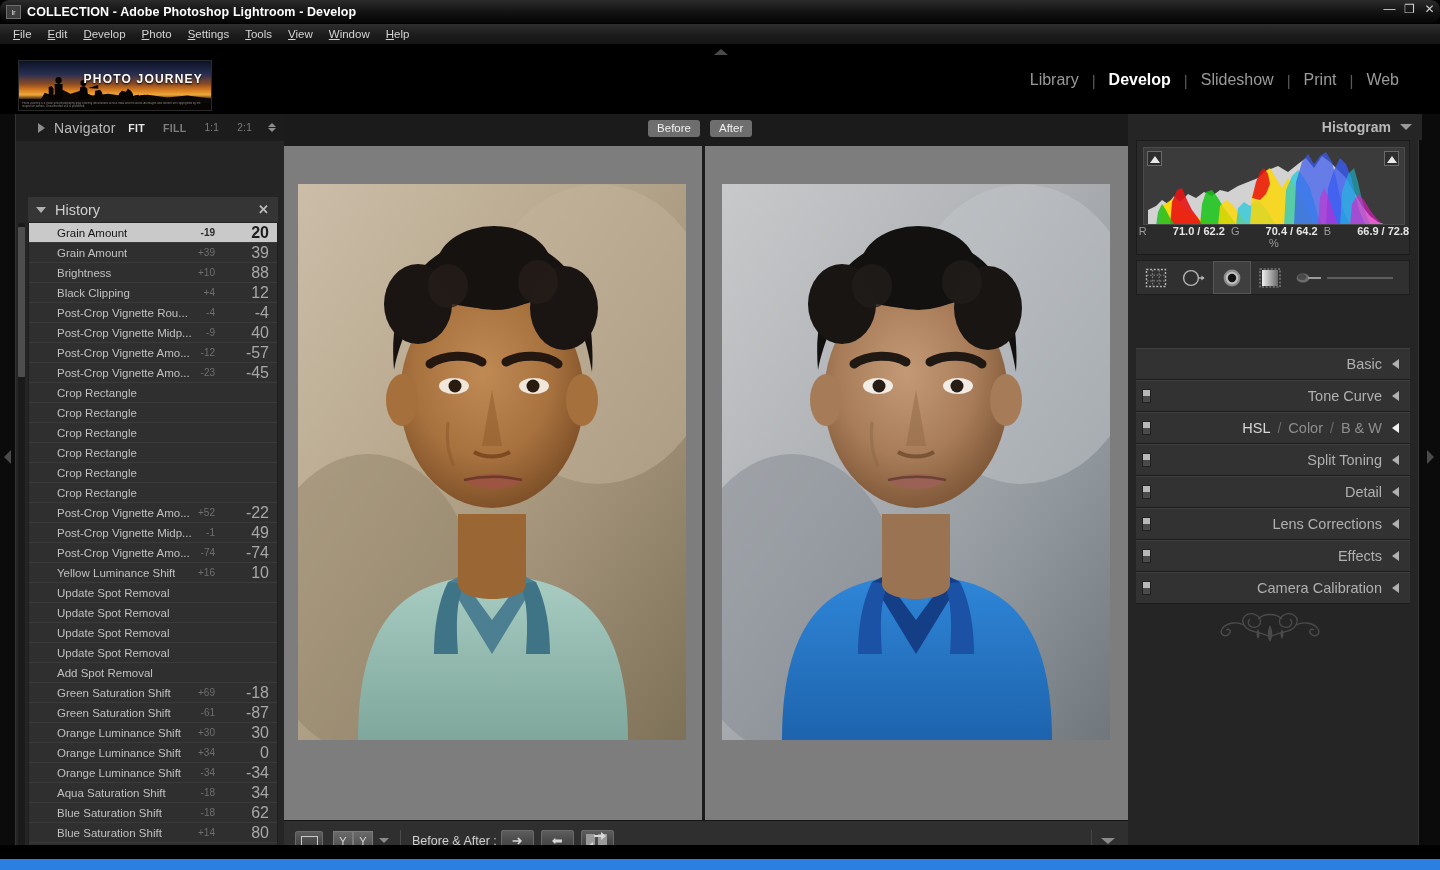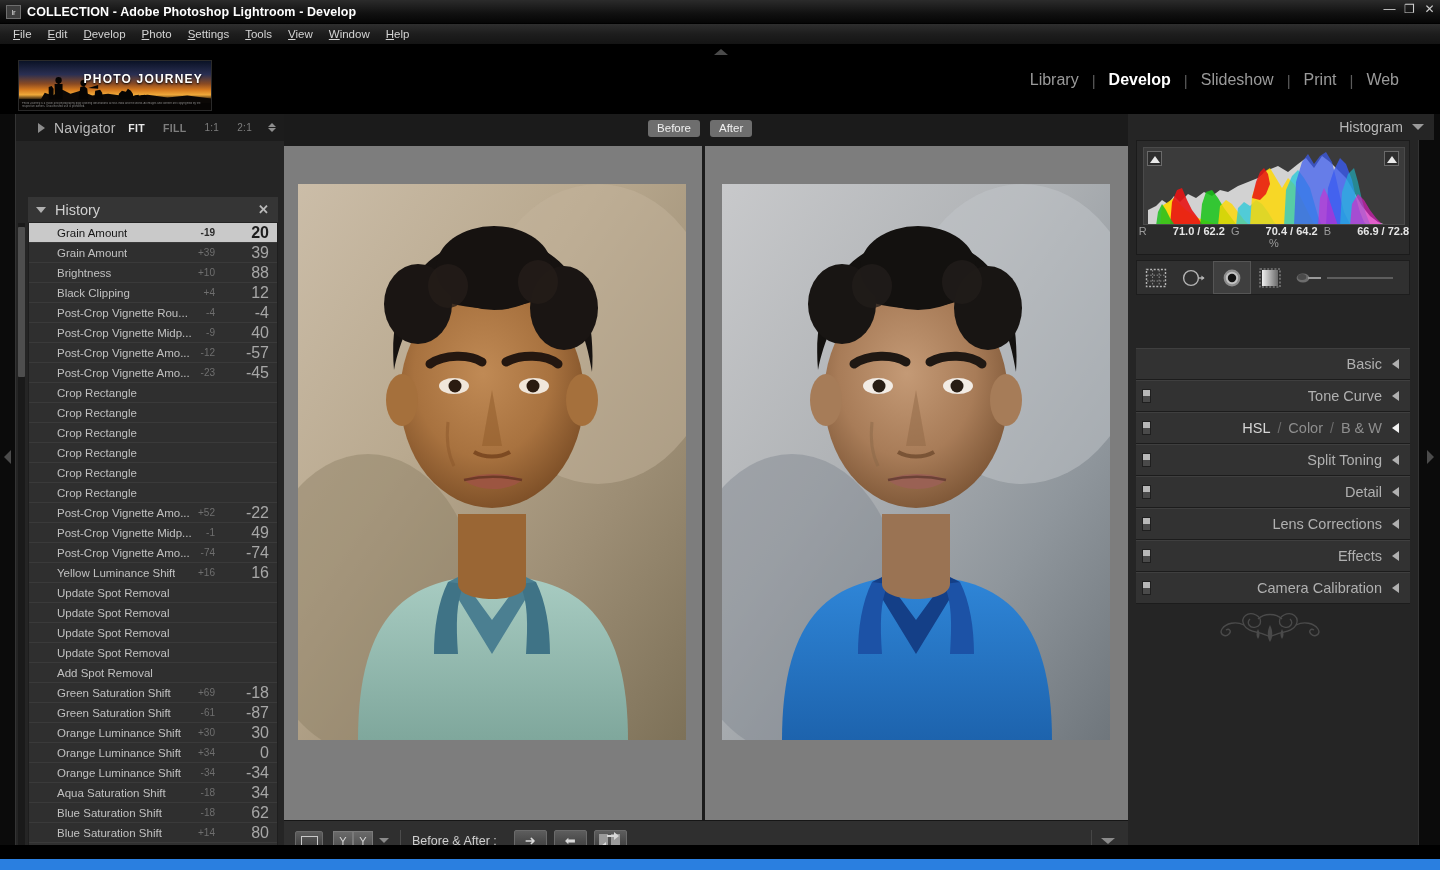--- a/index.html
+++ b/index.html
@@ -2,21 +2,21 @@
 <html><head>
 <meta charset="utf-8">
 <style>
   * { box-sizing: border-box; margin:0; padding:0; }
   html,body { width:1440px; height:870px; overflow:hidden; background:#000; }
   body { font-family:"Liberation Sans", sans-serif; -webkit-font-smoothing:antialiased; }
 
   
   .titlebar{position:absolute;left:0;top:0;width:1440px;height:24px;
     background:linear-gradient(180deg,#2b2b2b 0%,#101010 60%,#050505 100%);
-    display:flex;align-items:center;border-bottom:1px solid #000;}
+    display:flex;align-items:center;border-bottom:1px solid #000;border-radius:9px;}
   .lr-icon{width:15px;height:14px;margin-left:6px;margin-right:6px;border:1px solid #6e6e6e;
     background:#3e3e3e;color:#d8d8d8;font-size:8px;line-height:13px;text-align:center;letter-spacing:-.5px;}
   .title-text{color:#ffffff;font-size:12.5px;font-weight:bold;letter-spacing:.1px;}
   .win-btns{position:absolute;right:4px;top:3px;display:flex;gap:7px;align-items:center;}
   .win-btn{color:#cfcfcf;font-size:12px;line-height:12px;width:13px;text-align:center;cursor:default;}
 
   
   .menubar{position:absolute;left:0;top:24px;width:1440px;height:21px;
     background:linear-gradient(180deg,#2e2e2e 0%,#1d1d1d 50%,#141414 100%);
     display:flex;align-items:center;padding-left:5px;border-bottom:1px solid #000;}
@@ -110,29 +110,29 @@
     border-top:1px solid #161616;display:flex;align-items:center;padding-left:11px;}
   .tbtn{background:linear-gradient(180deg,#5d5d5d 0%,#4a4a4a 50%,#3c3c3c 100%);
     border:1px solid #6a6a6a;border-radius:2px;display:flex;align-items:center;justify-content:center;cursor:default;}
   .tb-loupe{width:28px;height:20px;}
   .tb-loupe .inner{width:17px;height:10px;border:1.5px solid #c9c9c9;}
   .tb-yy{display:flex;}
   .tb-yy .cell{width:20px;height:20px;background:linear-gradient(180deg,#6a6a6a,#4a4a4a);
     border:1px solid #7a7a7a;color:#d4d4d4;font-size:11px;display:flex;align-items:center;justify-content:center;}
   .tb-caret{width:0;height:0;margin-left:6px;border-left:5px solid transparent;border-right:5px solid transparent;border-top:5px solid #8a8a8a;}
   .tb-div{width:1px;height:22px;background:#4c4c4c;margin:0 11px;}
-  .tb-label{color:#cfcfcf;font-size:12.5px;margin-right:17px;}
+  .tb-label{color:#cfcfcf;font-size:12.5px;margin-right:4px;}
   .tb-arrow{width:33px;height:22px;margin-right:7px;color:#d8d8d8;font-size:13px;}
   .tb-swap{width:33px;height:22px;position:relative;}
   .tb-caret-r{position:absolute;right:13px;width:0;height:0;border-left:7px solid transparent;
     border-right:7px solid transparent;border-top:6px solid #8a8a8a;}
   .tb-vdiv{position:absolute;right:36px;top:9px;width:1px;height:22px;background:#464646;}
 
   
-  .rp-head{position:absolute;left:16px;top:0;width:290px;height:26px;display:flex;align-items:center;justify-content:flex-end;background:#252525;}
+  .rp-head{position:absolute;left:4px;top:0;width:290px;height:26px;display:flex;align-items:center;justify-content:flex-end;background:#252525;font-weight:bold;}
   .rp-head .t{color:#b9b9b9;font-size:14px;margin-right:9px;}
   .rp-head .ct{width:0;height:0;margin-right:10px;border-left:6px solid transparent;border-right:6px solid transparent;border-top:6px solid #9a9a9a;}
 
   .histo{position:absolute;left:8px;top:26px;width:274px;height:115px;background:#2b2b2b;border:1px solid #1b1b1b;}
   .histo .plot{position:absolute;left:6px;top:6px;width:262px;height:78px;background:#3a3a3a;border:1px solid #4a4a4a;overflow:hidden;}
   .clipbox{position:absolute;width:15px;height:15px;background:#2d2d2d;border:1px solid #6a6a6a;}
   .clipbox i{position:absolute;left:2px;top:4px;width:0;height:0;border-left:5px solid transparent;
     border-right:5px solid transparent;border-bottom:7px solid #e9e9e9;}
   .rgbline{position:absolute;left:0;bottom:5px;width:274px;text-align:center;font-size:11px;color:#9b9b9b;}
   .rgbline b{color:#e6e6e6;font-weight:bold;margin-left:23px;}
@@ -350,21 +350,21 @@
         <span class="hval">49</span>
       </div>
       <div class="hrow">
         <span class="hname">Post-Crop Vignette Amo...</span>
         <span class="hdelta">-74</span>
         <span class="hval">-74</span>
       </div>
       <div class="hrow">
         <span class="hname">Yellow Luminance Shift</span>
         <span class="hdelta">+16</span>
-        <span class="hval">16</span>
+        <span class="hval">10</span>
       </div>
       <div class="hrow">
         <span class="hname">Update Spot Removal</span>
         <span class="hdelta"></span>
         <span class="hval"></span>
       </div>
       <div class="hrow">
         <span class="hname">Update Spot Removal</span>
         <span class="hdelta"></span>
         <span class="hval"></span>

